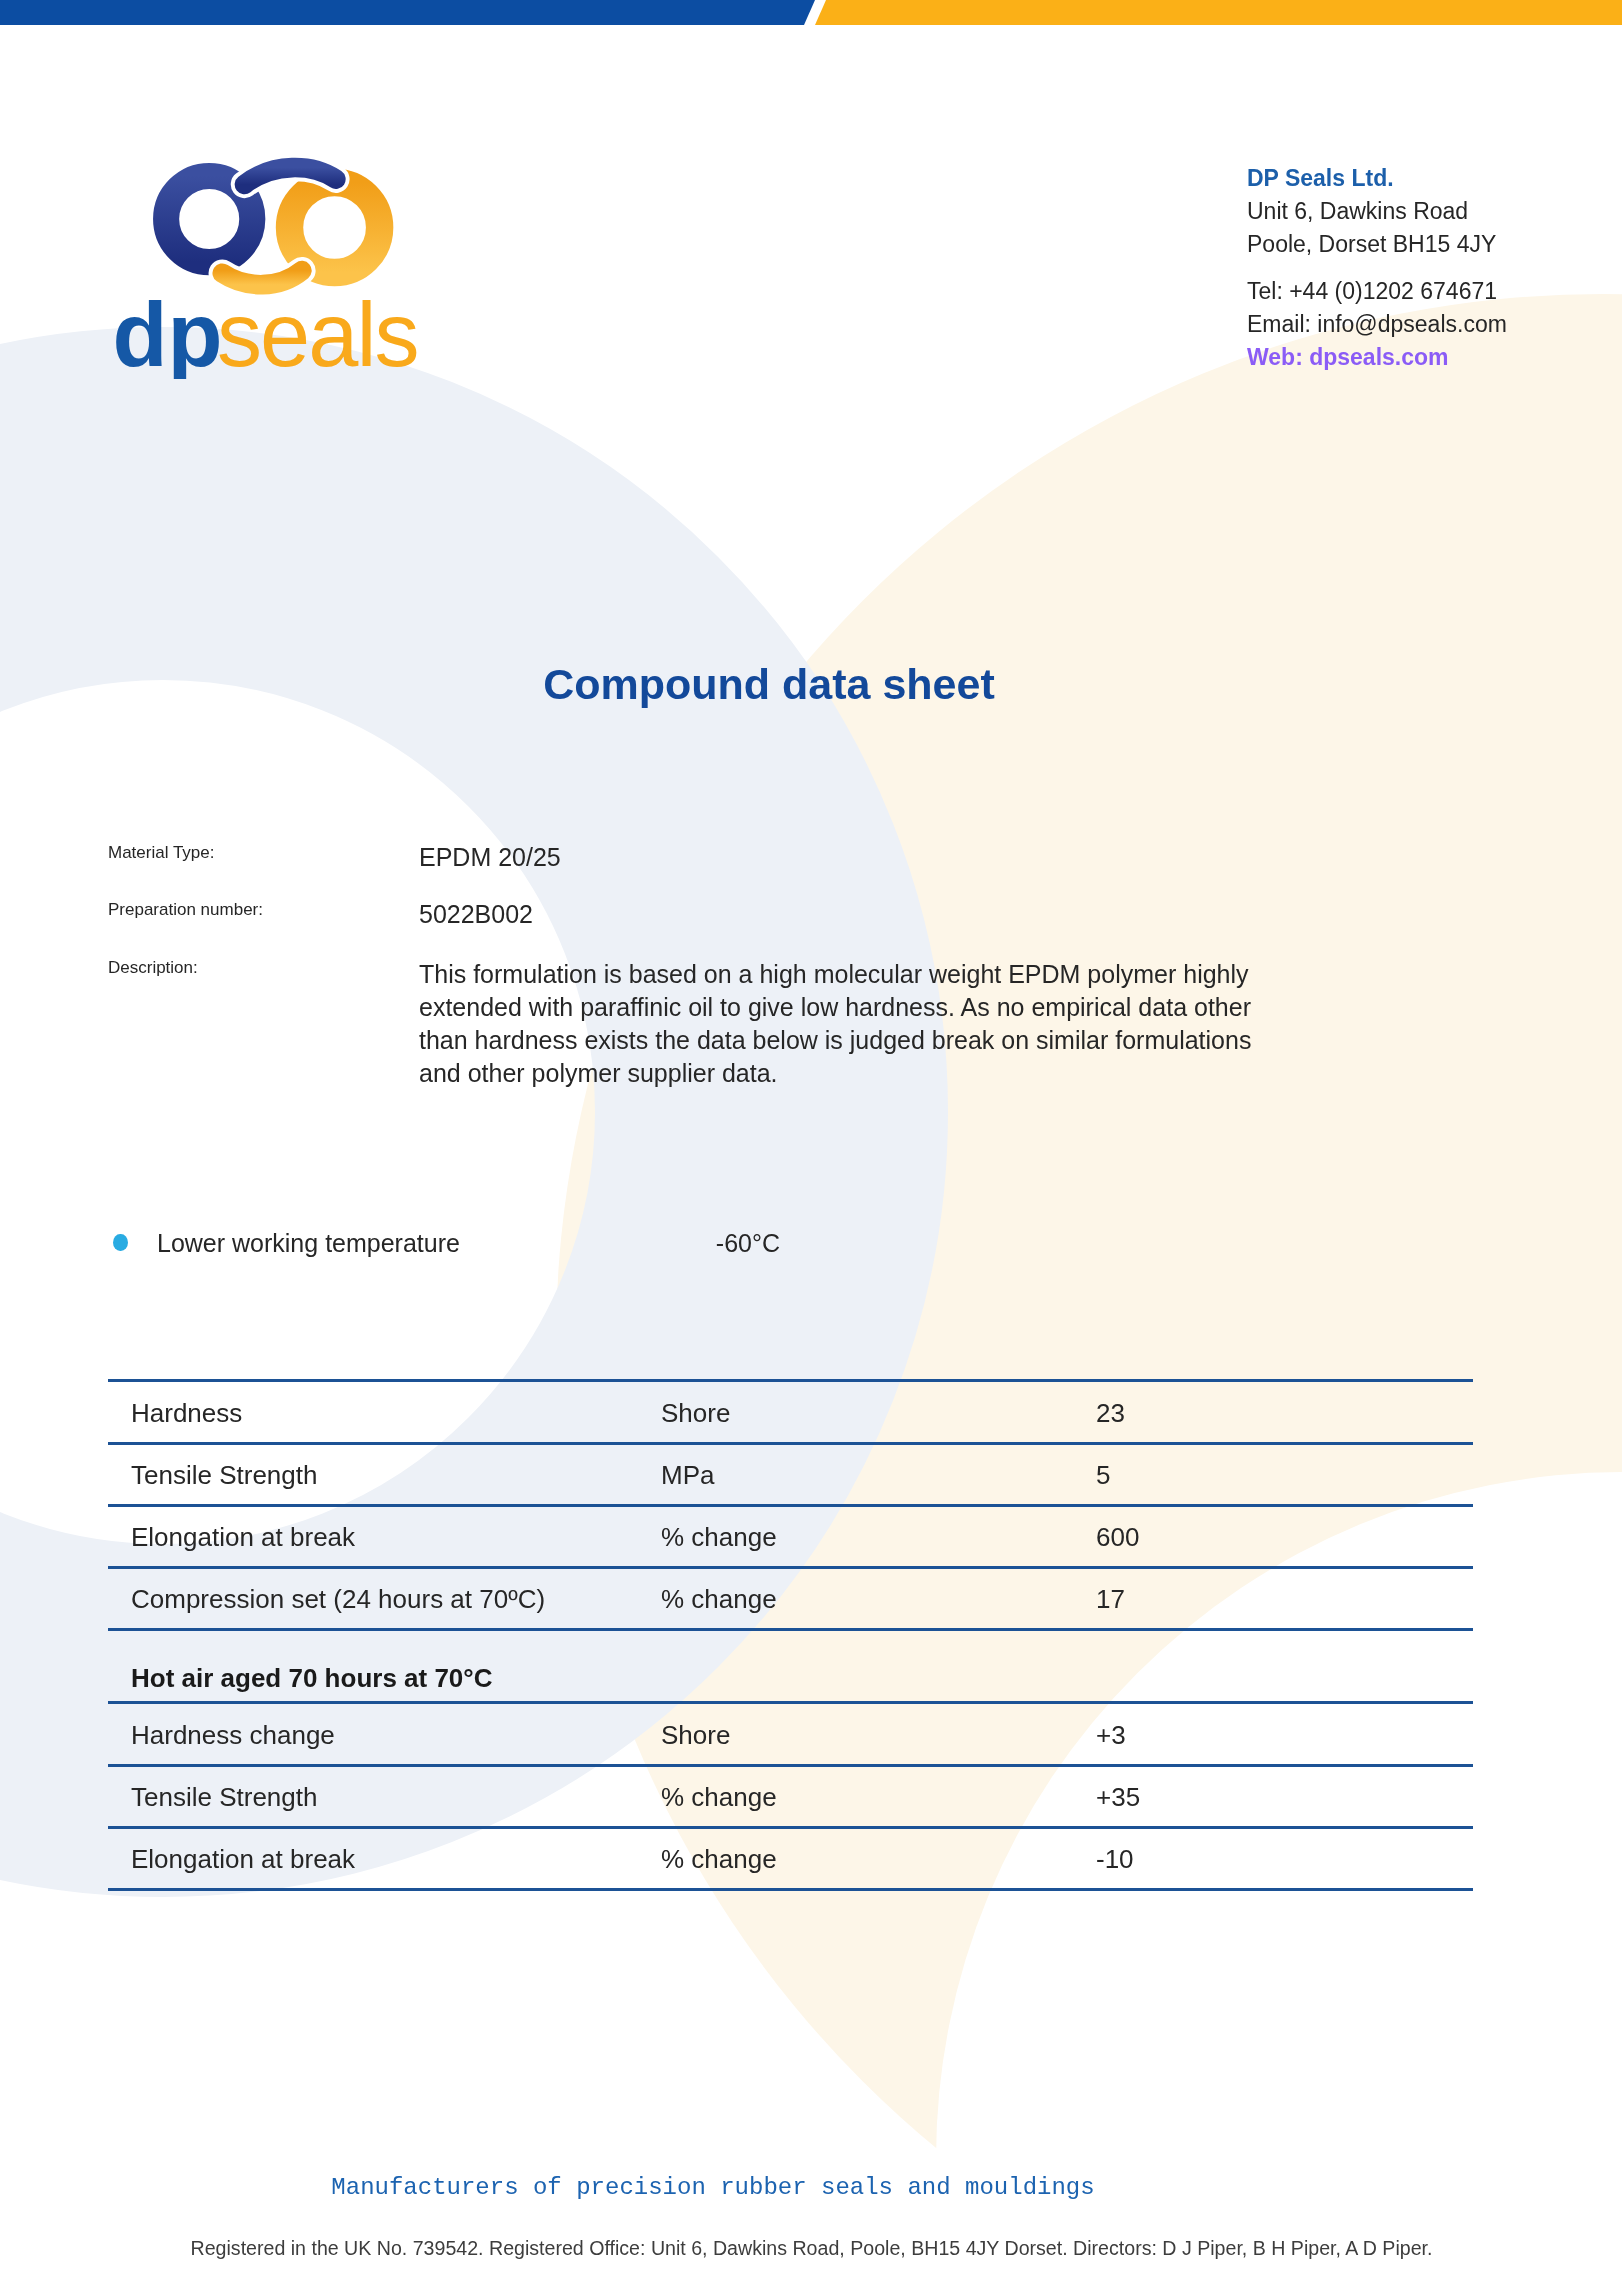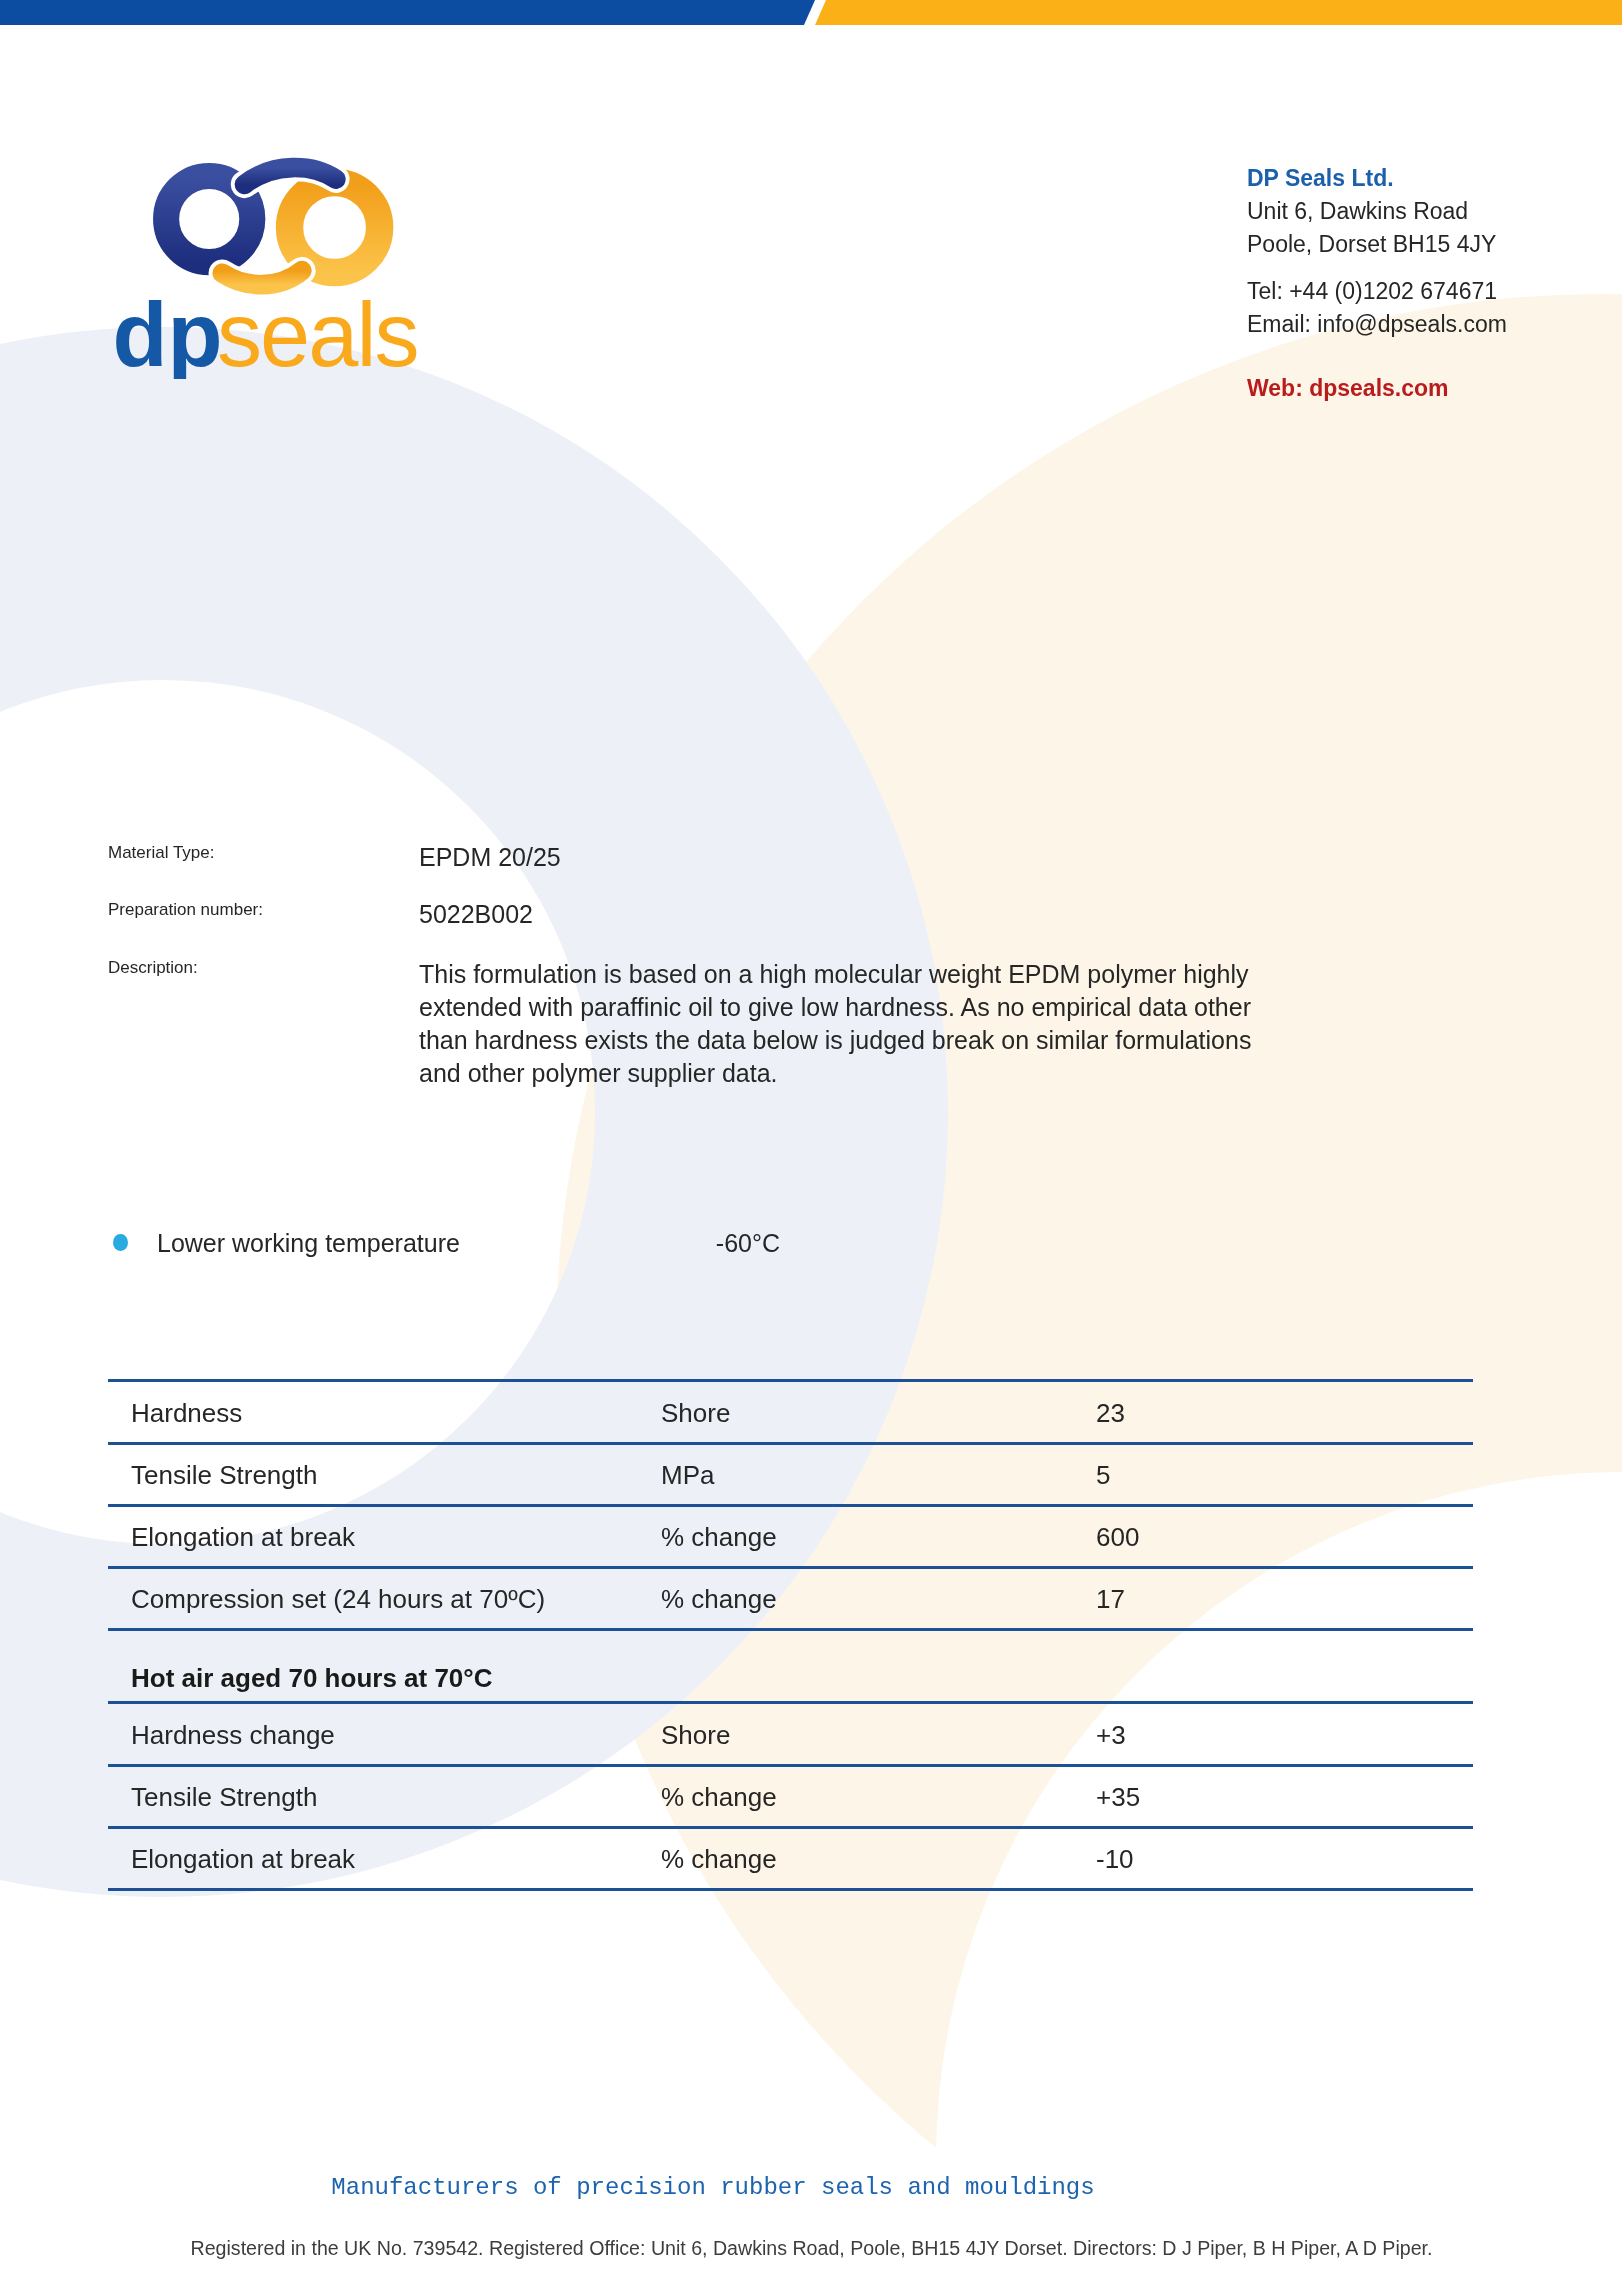--- a/index.html
+++ b/index.html
@@ -21,21 +21,21 @@
   .topbar-blue{position:absolute;inset:0;background:#0c4da2;
     clip-path:polygon(0 0,815px 0,804px 25px,0 25px);}
   .topbar-yellow{position:absolute;inset:0;background:#fbb017;
     clip-path:polygon(826px 0,1623px 0,1623px 25px,815px 25px);}
   
   .logo{position:absolute;left:111px;top:157px;width:327px;height:222px;}
   
   .contact{position:absolute;left:1247px;top:162px;font-size:23px;line-height:33px;}
   .contact .co{color:#1c5faa;font-weight:bold;}
   .contact .gap{height:14.4px;}
-  .contact .web{color:#b91c1c;font-weight:bold;margin-top:31px;}
+  .contact .web{color:#8b5cf6;font-weight:bold;}
   
   .title{position:absolute;top:660px;left:0;width:1538px;text-align:center;
     font-size:43px;font-weight:bold;color:#13499a;}
   
   .info-label{position:absolute;left:108px;font-size:17px;}
   .info-value{position:absolute;left:419px;font-size:25px;}
   .desc-value{position:absolute;left:419px;width:877px;font-size:25px;line-height:33px;}
   
   .temp-row{position:absolute;left:113px;width:667px;height:31px;font-size:25px;}
   .dot{position:absolute;left:0;top:4.6px;width:15px;height:17.7px;border-radius:50%;}
@@ -107,20 +107,21 @@
     <div class="contact">
       <div class="co">DP Seals Ltd.</div>
       <div>Unit 6, Dawkins Road</div>
       <div>Poole, Dorset BH15 4JY</div>
       <div class="gap"></div>
       <div>Tel: +44 (0)1202 674671</div>
       <div>Email: info@dpseals.com</div>
       <div class="web">Web: dpseals.com</div>
     </div>
 
+    <div class="title">Compound data sheet</div>
 
     <div class="info-label" style="top:843px">Material Type:</div>
     <div class="info-value" style="top:843px">EPDM 20/25</div>
 
     <div class="info-label" style="top:900px">Preparation number:</div>
     <div class="info-value" style="top:900px">5022B002</div>
 
     <div class="info-label" style="top:958px">Description:</div>
     <div class="desc-value" style="top:958px">This formulation is based on a high molecular weight EPDM polymer highly extended with paraffinic oil to give low hardness. As no empirical data other than hardness exists the data below is judged break on similar formulations and other polymer supplier data.</div>
 

